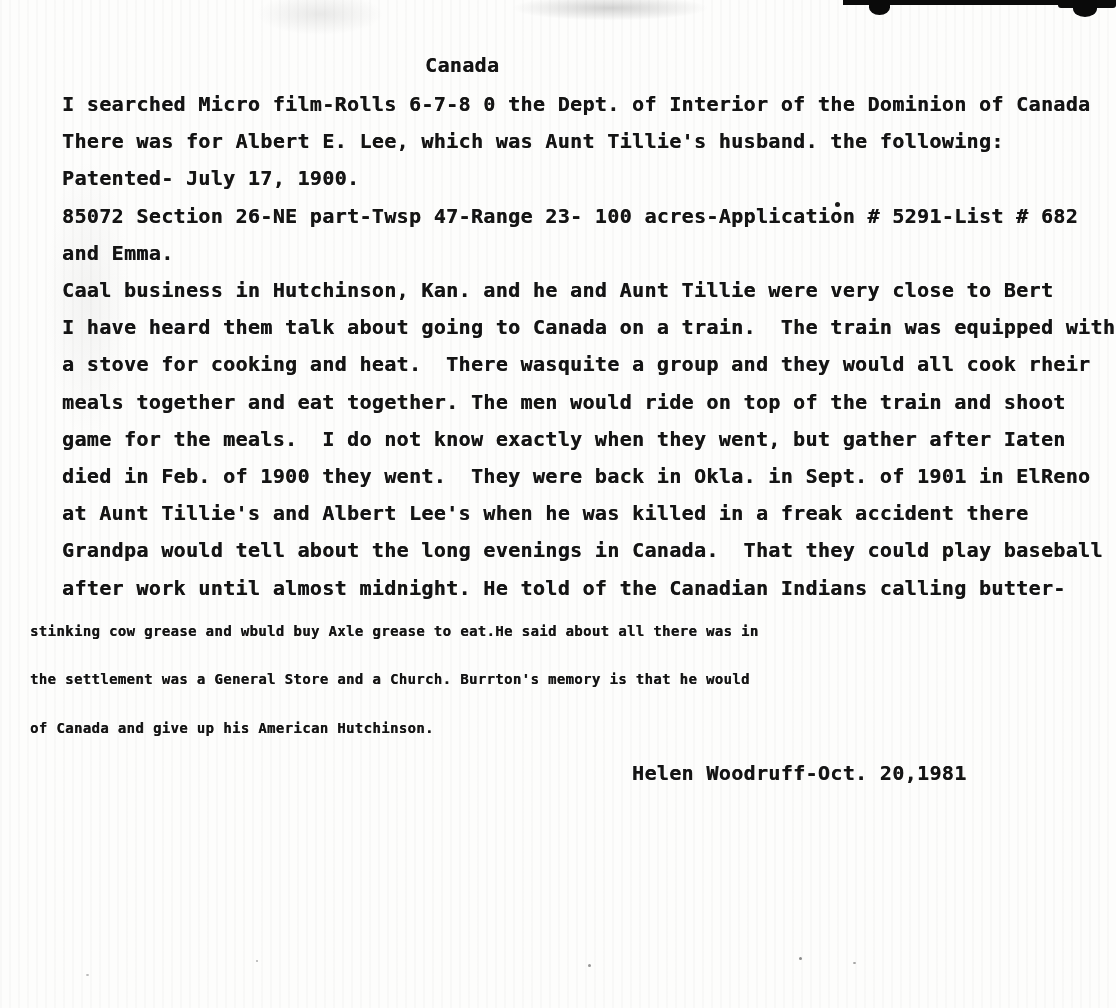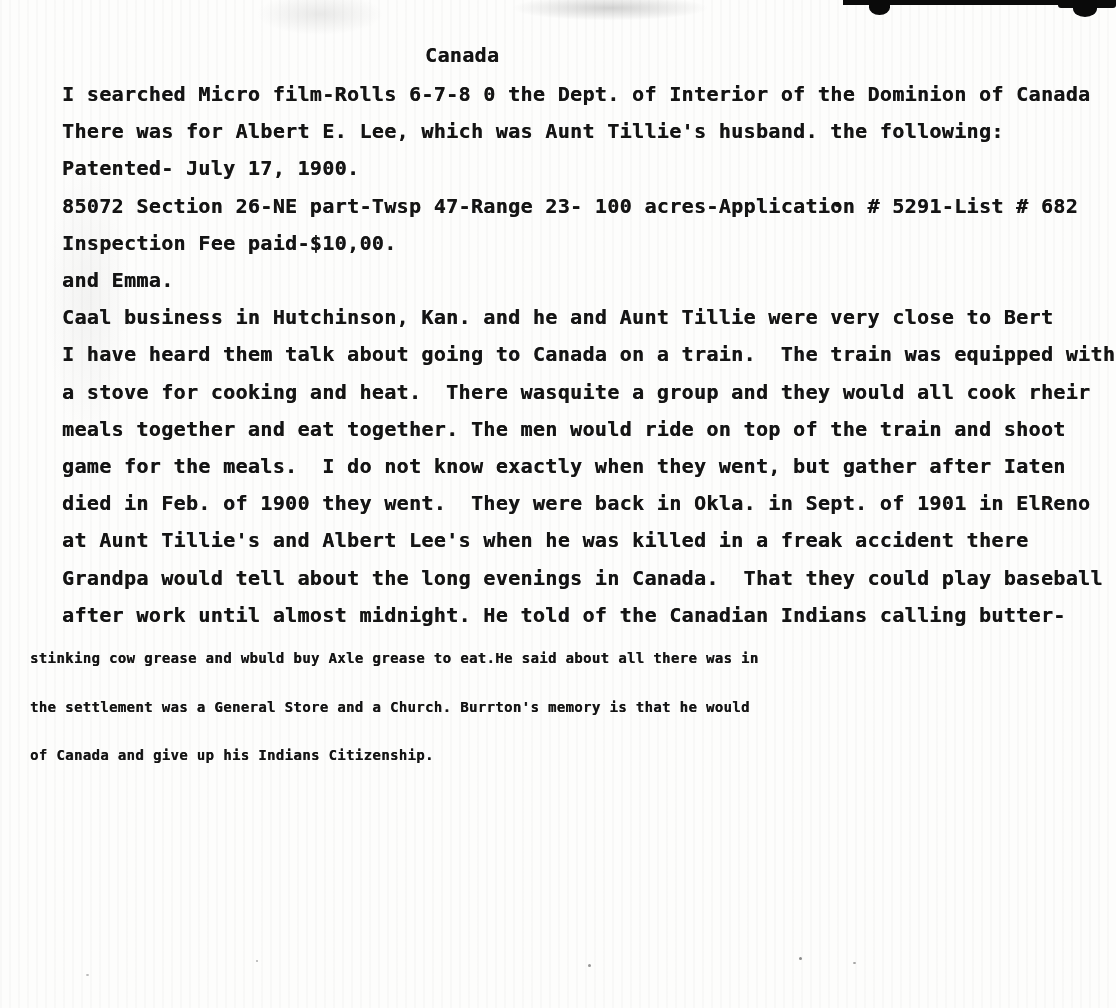--- a/index.html
+++ b/index.html
@@ -19,21 +19,21 @@
     position:absolute;inset:0;
     background:
       radial-gradient(ellipse 140px 18px at 610px 8px, rgba(110,110,110,0.30), rgba(110,110,110,0) 70%),
       radial-gradient(ellipse 90px 30px at 320px 14px, rgba(140,140,140,0.18), rgba(140,140,140,0) 70%),
       radial-gradient(ellipse 60px 200px at 88px 300px, rgba(150,150,150,0.10), rgba(150,150,150,0) 70%),
       repeating-linear-gradient(90deg, rgba(0,0,0,0.018) 0 2px, rgba(0,0,0,0) 2px 9px);
     pointer-events:none;
   }
   .doc{
     position:absolute;
-    top:34px;left:30px;right:20px;
+    top:44px;left:30px;right:20px;
   }
   .title-line{
     white-space:pre;
     font-size:20px;
     letter-spacing:.35px;
     line-height:42px;
     margin-left:395px;
     text-shadow:.3px .3px .5px rgba(10,10,10,.8);
   }
   .block-a .doc-line{
@@ -97,34 +97,34 @@
   <div class="speck s6"></div>
 
   <div class="doc">
     <div class="title-line">Canada</div>
 
     <div class="block-a">
       <div class="doc-line">I searched Micro film-Rolls 6-7-8 0 the Dept. of Interior of the Dominion of Canada</div>
       <div class="doc-line">There was for Albert E. Lee, which was Aunt Tillie's husband. the following:</div>
       <div class="doc-line">Patented- July 17, 1900.</div>
       <div class="doc-line">85072 Section 26-NE part-Twsp 47-Range 23- 100 acres-Application # 5291-List # 682</div>
-      <div class="doc-line">Inspection Fee paid-$10,00.</div>
       <div class="doc-line">and Emma.</div>
       <div class="doc-line">Caal business in Hutchinson, Kan. and he and Aunt Tillie were very close to Bert</div>
       <div class="doc-line">I have heard them talk about going to Canada on a train.  The train was equipped with</div>
       <div class="doc-line">a stove for cooking and heat.  There wasquite a group and they would all cook rheir</div>
       <div class="doc-line">meals together and eat together. The men would ride on top of the train and shoot</div>
       <div class="doc-line">game for the meals.  I do not know exactly when they went, but gather after Iaten</div>
       <div class="doc-line">died in Feb. of 1900 they went.  They were back in Okla. in Sept. of 1901 in ElReno</div>
       <div class="doc-line">at Aunt Tillie's and Albert Lee's when he was killed in a freak accident there</div>
       <div class="doc-line">Grandpa would tell about the long evenings in Canada.  That they could play baseball</div>
       <div class="doc-line">after work until almost midnight. He told of the Canadian Indians calling butter-</div>
     </div>
 
     <div class="block-b">
       <div class="doc-line">stinking cow grease and wbuld buy Axle grease to eat.He said about all there was in</div>
       <div class="doc-line">the settlement was a General Store and a Church. Burrton's memory is that he would</div>
-      <div class="doc-line">of Canada and give up his Indians Citizenship.</div>
+      <div class="doc-line">of Canada and give up his American Hutchinson.</div>
     </div>
 
+    <div class="signature-line">Helen Woodruff-Oct. 20,1981</div>
   </div>
 
 </div>
 
 </body></html>

